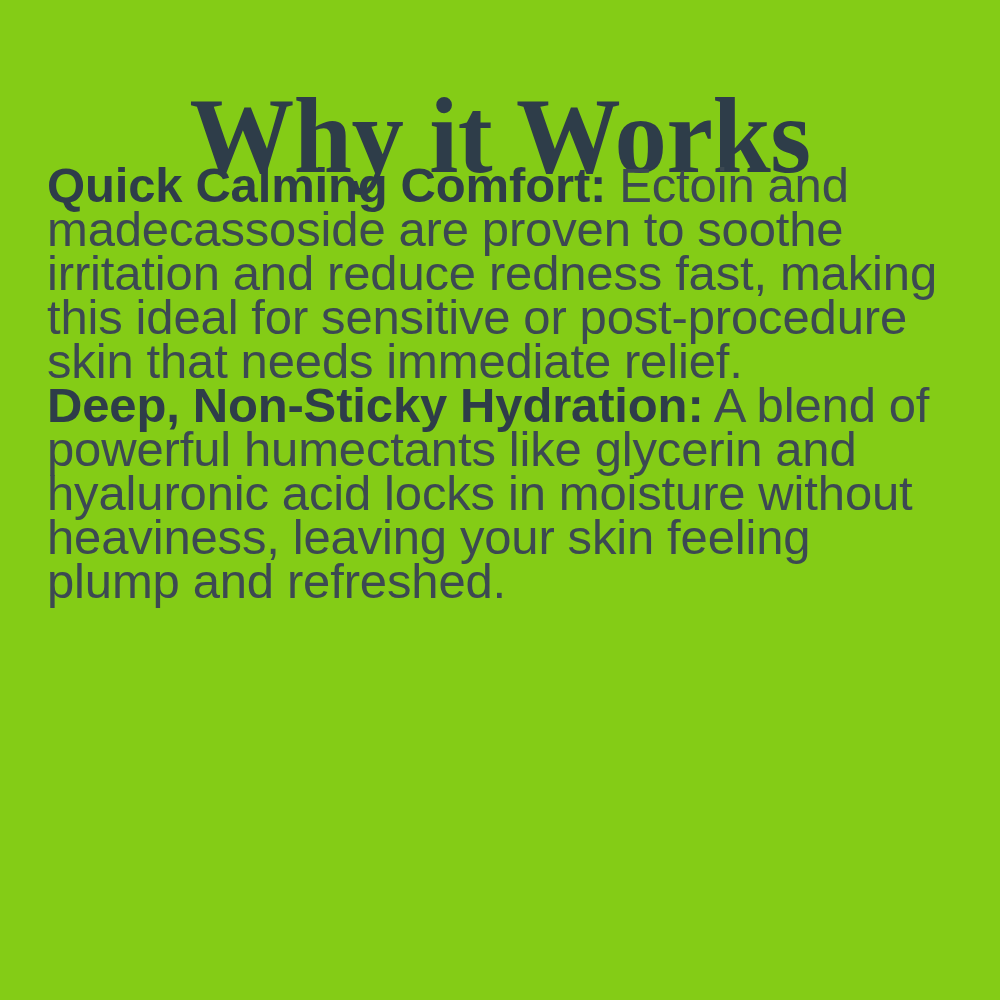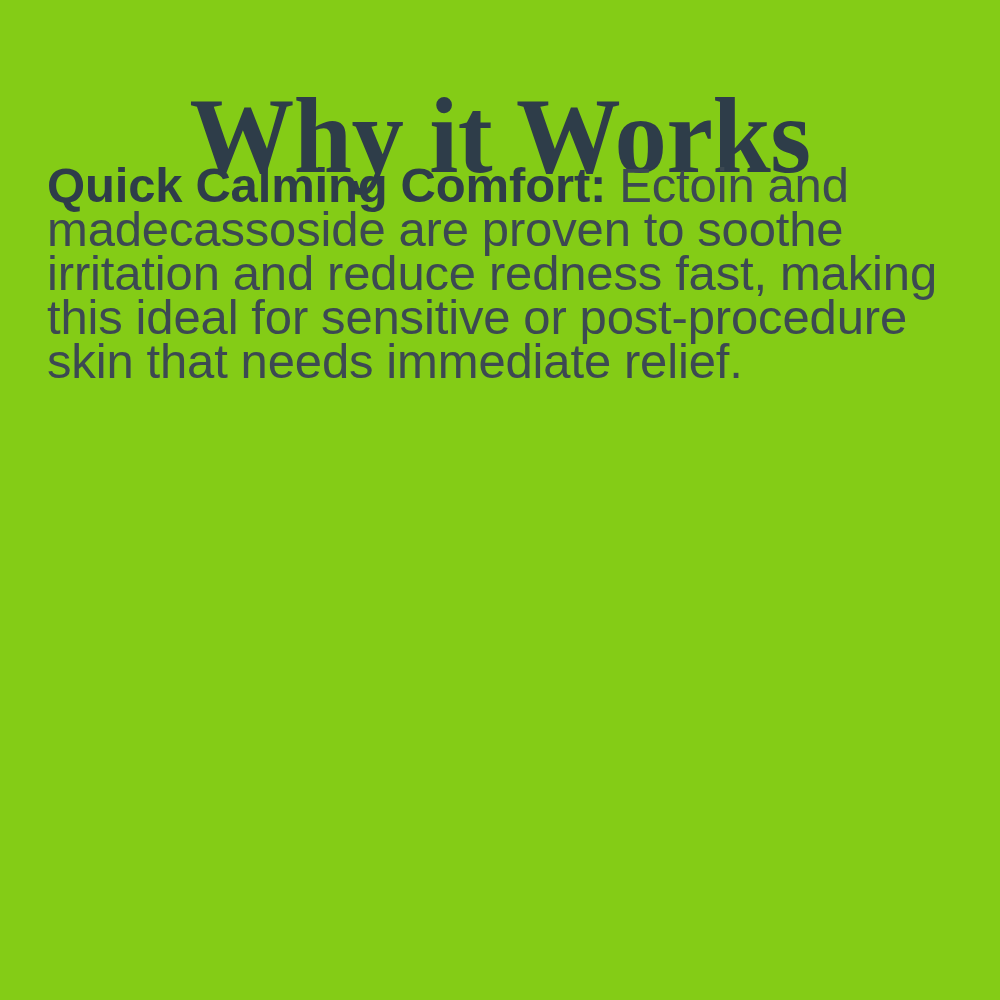--- a/index.html
+++ b/index.html
@@ -73,17 +73,20 @@
 <div class="card">
 
   <h1 class="page-title">Why it Works</h1>
 
   <div class="benefits">
 
     <div class="benefit-block">
       <span class="benefit-title">Quick Calming Comfort:</span><span class="benefit-body"> Ectoin and madecassoside are proven to soothe irritation and reduce redness fast, making this ideal for sensitive or post-procedure skin that needs immediate relief.</span>
     </div>
 
+    <div class="benefit-block">
+      <span class="benefit-title">Deep, Non-Sticky Hydration:</span><span class="benefit-body"> A blend of powerful humectants like glycerin and hyaluronic acid locks in moisture without heaviness, leaving your skin feeling plump and refreshed.</span>
+    </div>
 
 
   </div>
 
 </div>
 
 </body></html>

